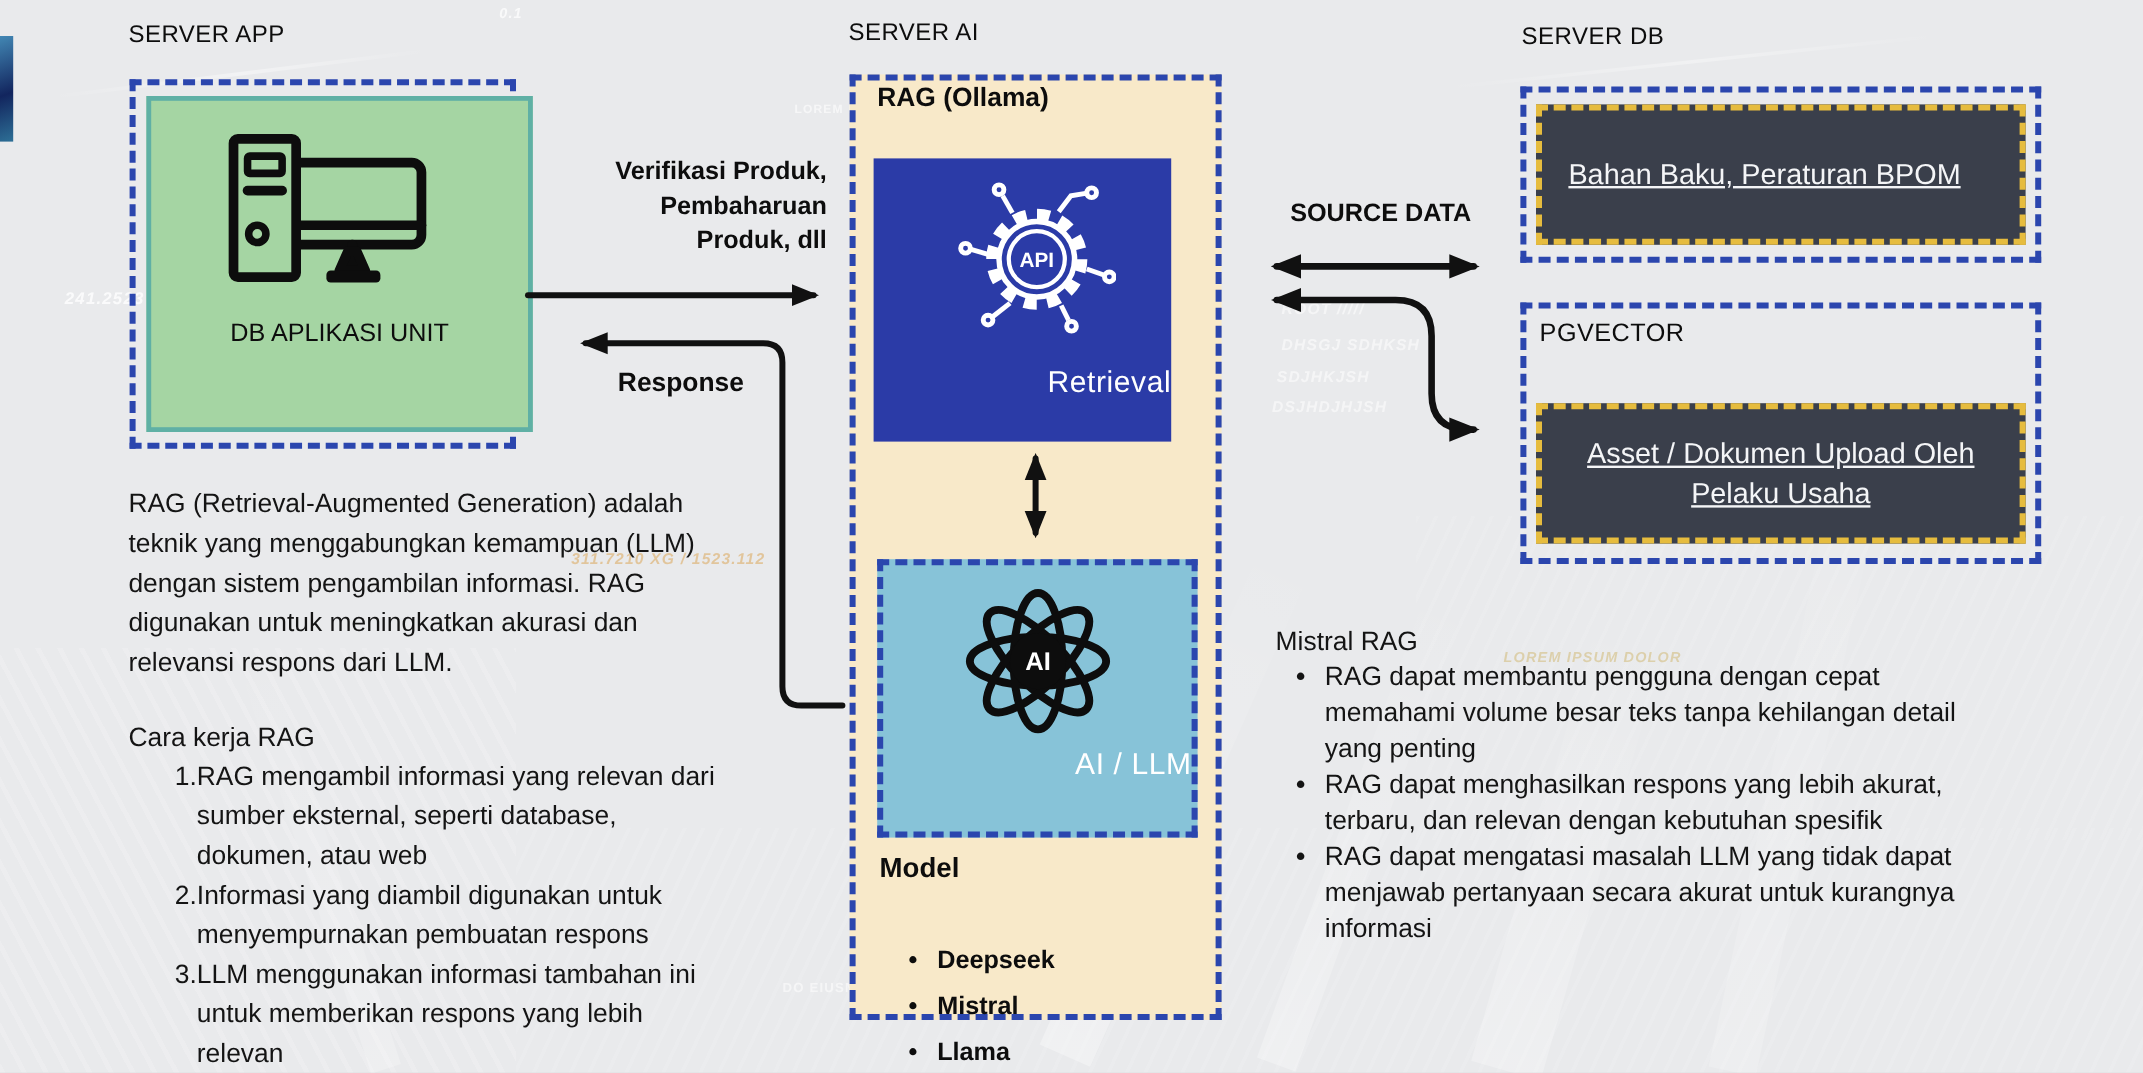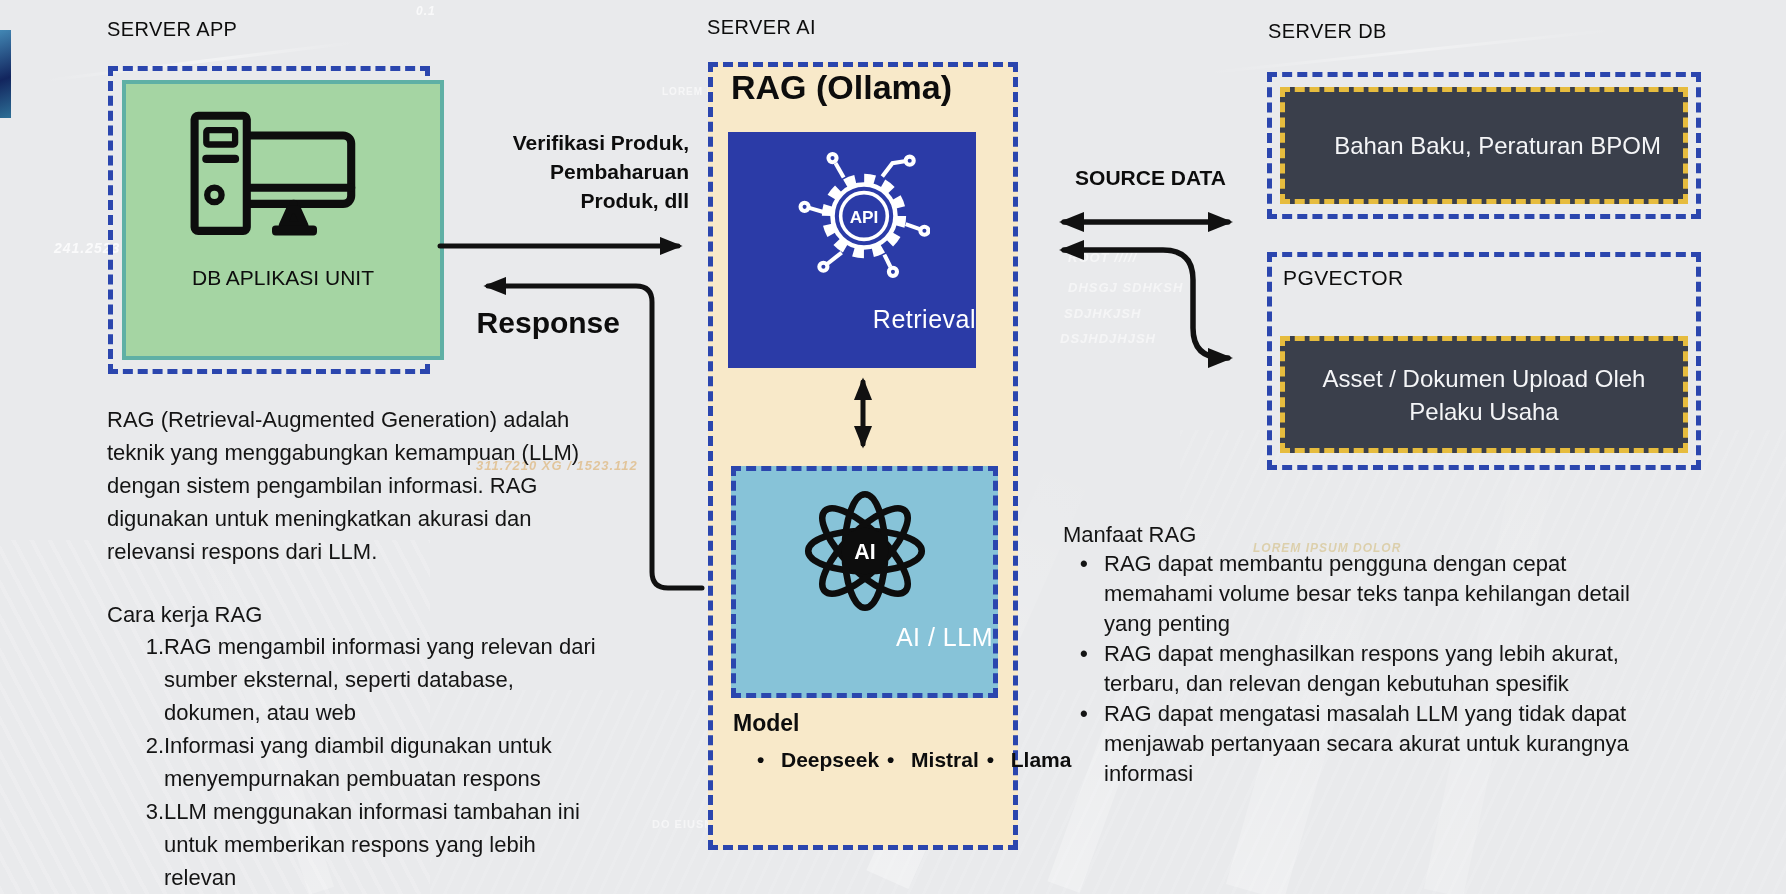--- a/index.html
+++ b/index.html
@@ -27,22 +27,22 @@
   .sec-title{position:absolute;font-weight:400;font-size:20px;color:var(--ink);letter-spacing:.4px;}
   .dashed-box{position:absolute;border:5px dashed var(--accent-blue);box-sizing:border-box;background:transparent;}
   .cream-box{background:var(--cream);}
   .green-box{position:absolute;left:122px;top:80px;width:322px;height:280px;background:var(--green);
     border:4px solid var(--green-border);box-sizing:border-box;}
   .center-label{position:absolute;text-align:center;color:var(--ink);}
   .white-label{position:absolute;text-align:right;color:#fff;font-size:25px;letter-spacing:.5px;}
 
   .solid-box{position:absolute;box-sizing:border-box;}
   .dark-box{position:absolute;left:1280px;width:408px;height:117px;background:var(--charcoal);
-    border:5px dashed var(--gold);box-sizing:border-box;display:flex;align-items:center;justify-content:flex-end;
-    color:#f4f5f7;font-size:24px;line-height:33px;text-align:center;padding:4px 22px;}
+    border:5px dashed var(--gold);box-sizing:border-box;display:flex;align-items:center;justify-content:flex-start;
+    color:#f4f5f7;font-size:24px;line-height:33px;text-align:center;padding:4px 22px;text-decoration:underline;}
 
   .flow-label{position:absolute;font-weight:800;color:var(--ink);text-align:right;}
 
   .body-text{position:absolute;color:#141414;font-size:22px;line-height:33px;}
   .num-list{counter-reset:ck;}
   .num-item{display:grid;grid-template-columns:28px 1fr;}
   .num-item::before{counter-increment:ck;content:counter(ck) ".";text-align:right;}
   .bullet-list .bullet-item{display:grid;grid-template-columns:24px 1fr;}
   .bullet-list .bullet-item::before{content:"\2022";font-weight:700;}
   .model-item{display:grid;grid-template-columns:24px 1fr;font-weight:700;font-size:21px;line-height:30px;color:var(--ink);}
@@ -97,28 +97,28 @@
       <g fill="none" stroke="#0d0d0d" stroke-width="7" stroke-linejoin="round" stroke-linecap="round">
         <rect x="27" y="24" width="32" height="16" rx="2"></rect>
         <line x1="27" y1="56" x2="59" y2="56" stroke-width="9"></line>
         <circle cx="36" cy="96" r="8"></circle>
       </g>
     </svg>
     <div class="center-label" style="left:0;top:182px;width:100%;font-size:21px">DB APLIKASI UNIT</div>
   </div>
 
   <div class="flow-label" style="left:467px;top:128px;width:222px;font-size:21px;line-height:29px">Verifikasi Produk, Pembaharuan Produk, dll</div>
-  <div class="flow-label" style="left:470px;top:306px;width:150px;font-size:30px">Response</div>
+  <div class="flow-label" style="left:470px;top:306px;width:150px;font-size:22px">Response</div>
   <div class="flow-label" style="left:1056px;top:166px;width:170px;font-size:21px">SOURCE DATA</div>
 
   <div class="sec-title" style="left:707px;top:16px">SERVER AI</div>
 
   <div class="dashed-box cream-box" style="left:708px;top:62px;width:310px;height:788px"></div>
 
-  <div class="abs" style="left:731px;top:68px;font-weight:800;font-size:34px;color:var(--ink)">RAG (Ollama)</div>
+  <div class="abs" style="left:731px;top:68px;font-weight:800;font-size:22px;color:var(--ink)">RAG (Ollama)</div>
 
   <div class="solid-box" style="left:728px;top:132px;width:248px;height:236px;background:var(--royal)">
     <svg viewBox="-65 -65 130 130" style="position:absolute;left:70px;top:18px;width:132px;height:132px">
       <g fill="none" stroke="#fff">
         <circle r="36.5" stroke-width="10" stroke-dasharray="10.4 8.7"></circle>
         <circle r="31" stroke-width="4.5" fill="#2b3ba7"></circle>
         <circle r="23" stroke-width="3.5"></circle>
         <g stroke-width="4">
           <path d="M-20 -38 L-28 -52"></path>
             <circle cx="-31" cy="-57" r="4"></circle>
@@ -147,21 +147,21 @@
         <ellipse rx="56" ry="20" transform="rotate(90)"></ellipse>
         <ellipse rx="56" ry="20" transform="rotate(135)"></ellipse>
       </g>
       <circle r="23" fill="#0d0d0d"></circle>
       <text y="7.5" fill="#fff" font-size="21" font-weight="800" text-anchor="middle" font-family="Liberation Sans,sans-serif">AI</text>
     </svg>
     <div class="white-label" style="left:0;top:152px;width:100%">AI / LLM</div>
   </div>
 
   <div class="abs" style="left:733px;top:710px;font-weight:800;font-size:23px;color:var(--ink)">Model</div>
-  <div class="abs" style="left:757px;top:745px;display:flex;flex-direction:row;gap:8px">
+  <div class="abs" style="left:757px;top:786px;display:flex;flex-direction:column;gap:8px">
     <div class="model-item">Deepseek</div>
     <div class="model-item">Mistral</div>
     <div class="model-item">Llama</div>
   </div>
 
   <div class="sec-title" style="left:1268px;top:20px">SERVER DB</div>
   <div class="dashed-box" style="left:1267px;top:72px;width:434px;height:147px"></div>
   <div class="dark-box" style="top:87px">
     <span>Bahan Baku, Peraturan BPOM</span>
   </div>
@@ -180,21 +180,21 @@
         <span>RAG mengambil informasi yang relevan dari sumber eksternal, seperti database, dokumen, atau web</span>
       </div>
     <div class="num-item">
         <span>Informasi yang diambil digunakan untuk menyempurnakan pembuatan respons</span>
       </div>
     <div class="num-item">
         <span>LLM menggunakan informasi tambahan ini untuk memberikan respons yang lebih relevan</span>
       </div>
   </div>
 
-  <div class="body-text" style="left:1063px;top:518px">Manfaat RAG</div>
+  <div class="body-text" style="left:1063px;top:518px">Mistral RAG</div>
   <div class="body-text bullet-list" style="left:1080px;top:549px;width:568px;line-height:30px">
     <div class="bullet-item">
         <span>RAG dapat membantu pengguna dengan cepat memahami volume besar teks tanpa kehilangan detail yang penting</span>
       </div>
     <div class="bullet-item">
         <span>RAG dapat menghasilkan respons yang lebih akurat, terbaru, dan relevan dengan kebutuhan spesifik</span>
       </div>
     <div class="bullet-item">
         <span>RAG dapat mengatasi masalah LLM yang tidak dapat menjawab pertanyaan secara akurat untuk kurangnya informasi</span>
       </div>

